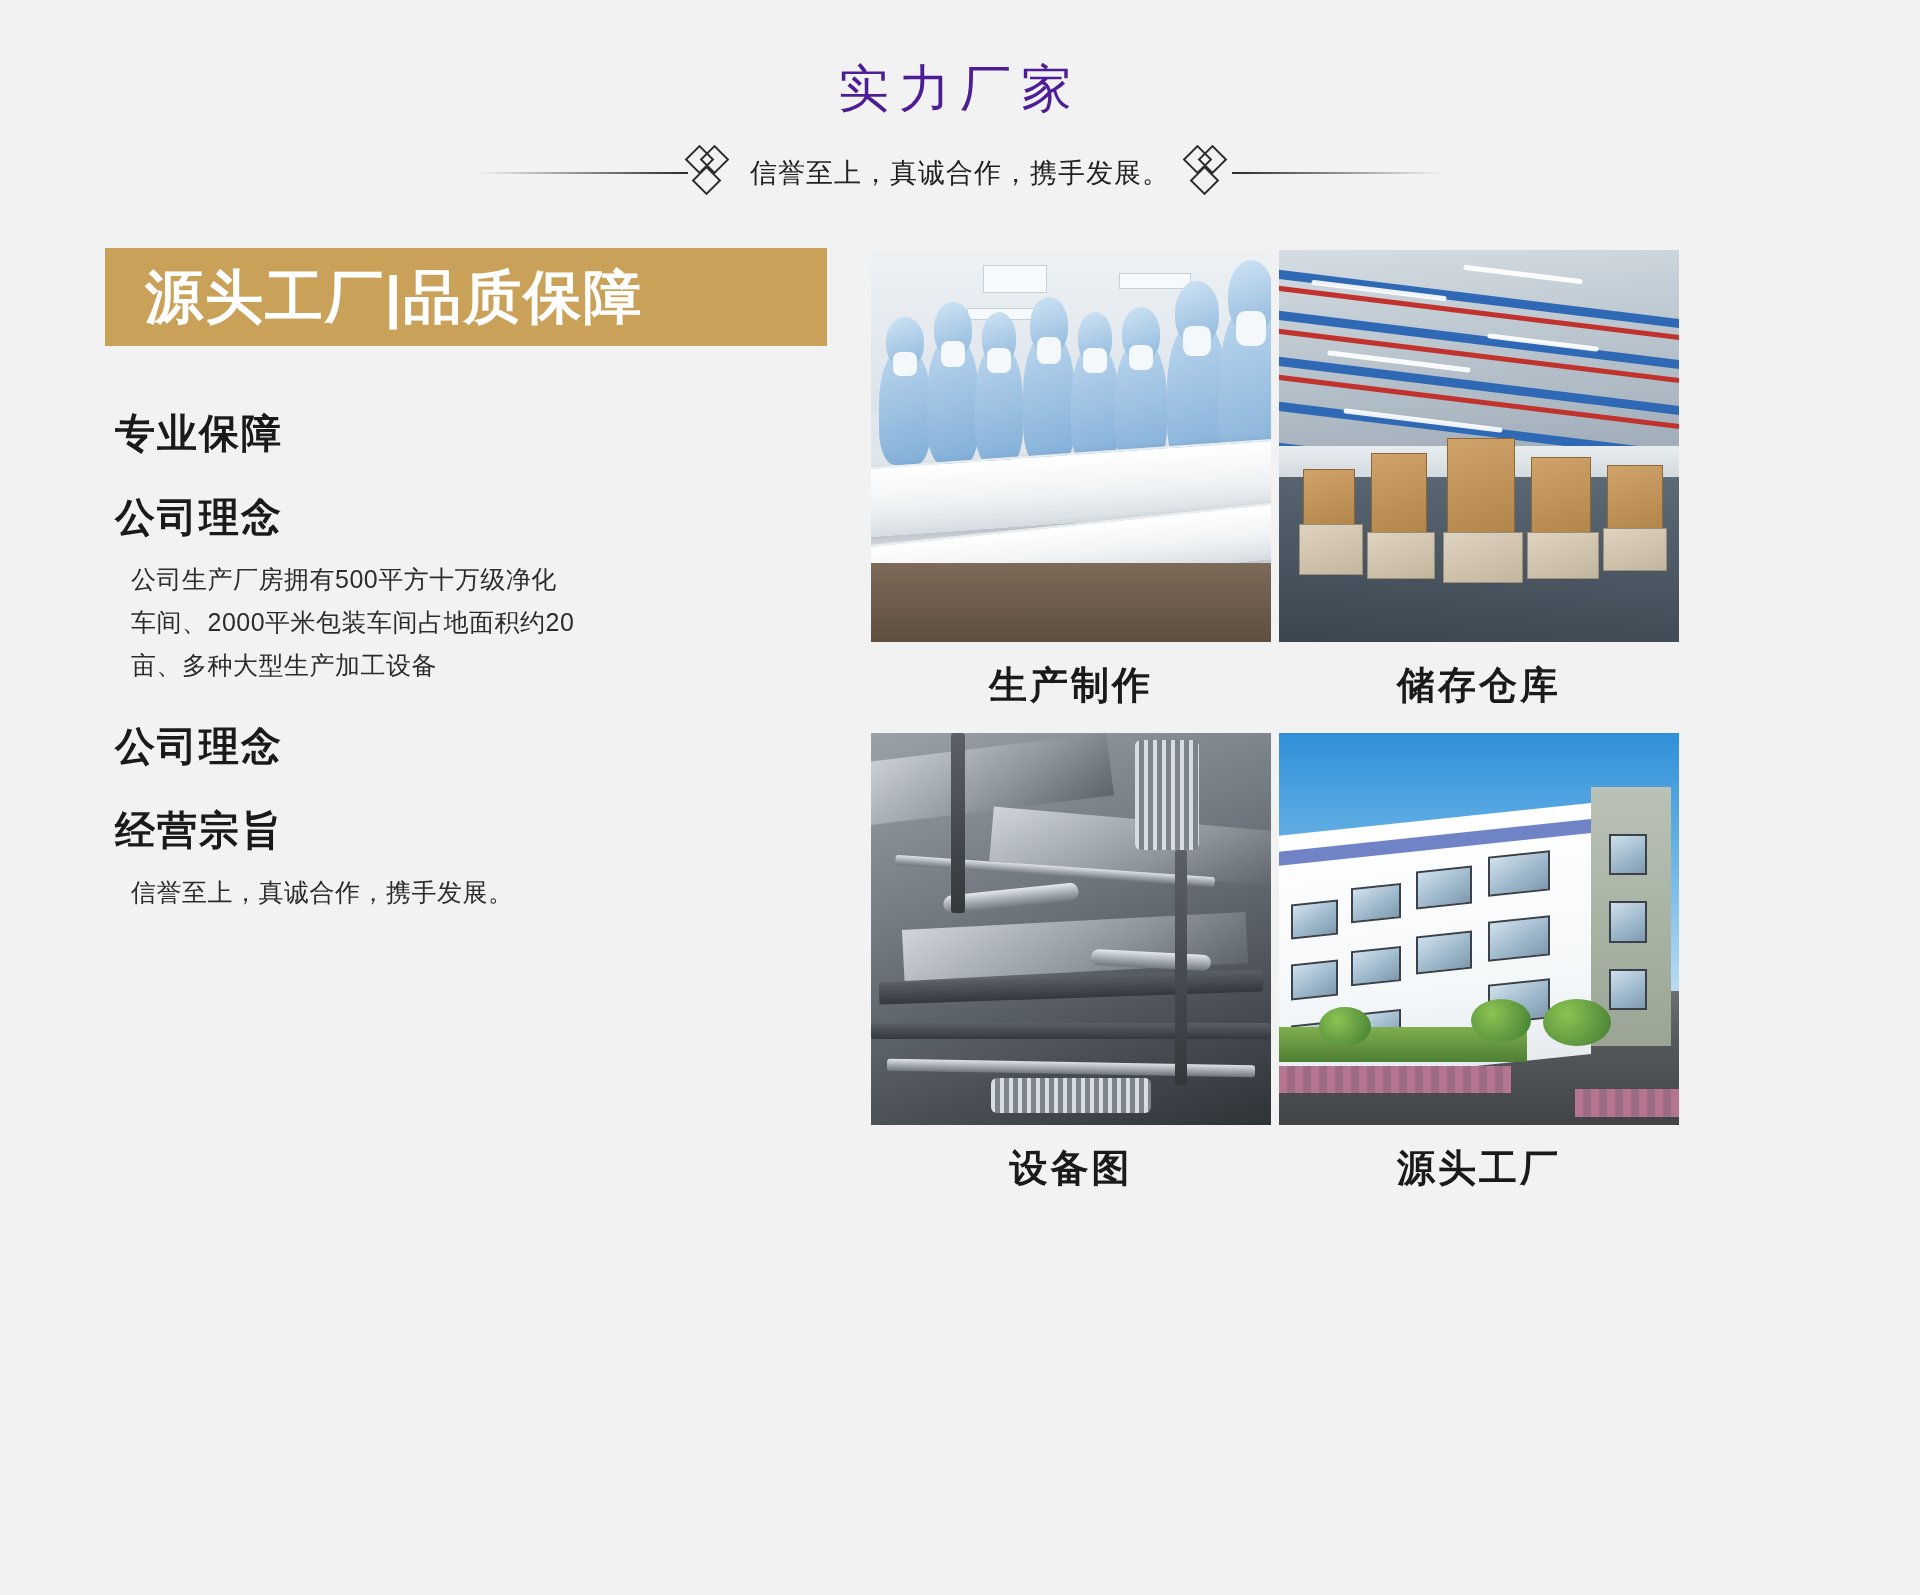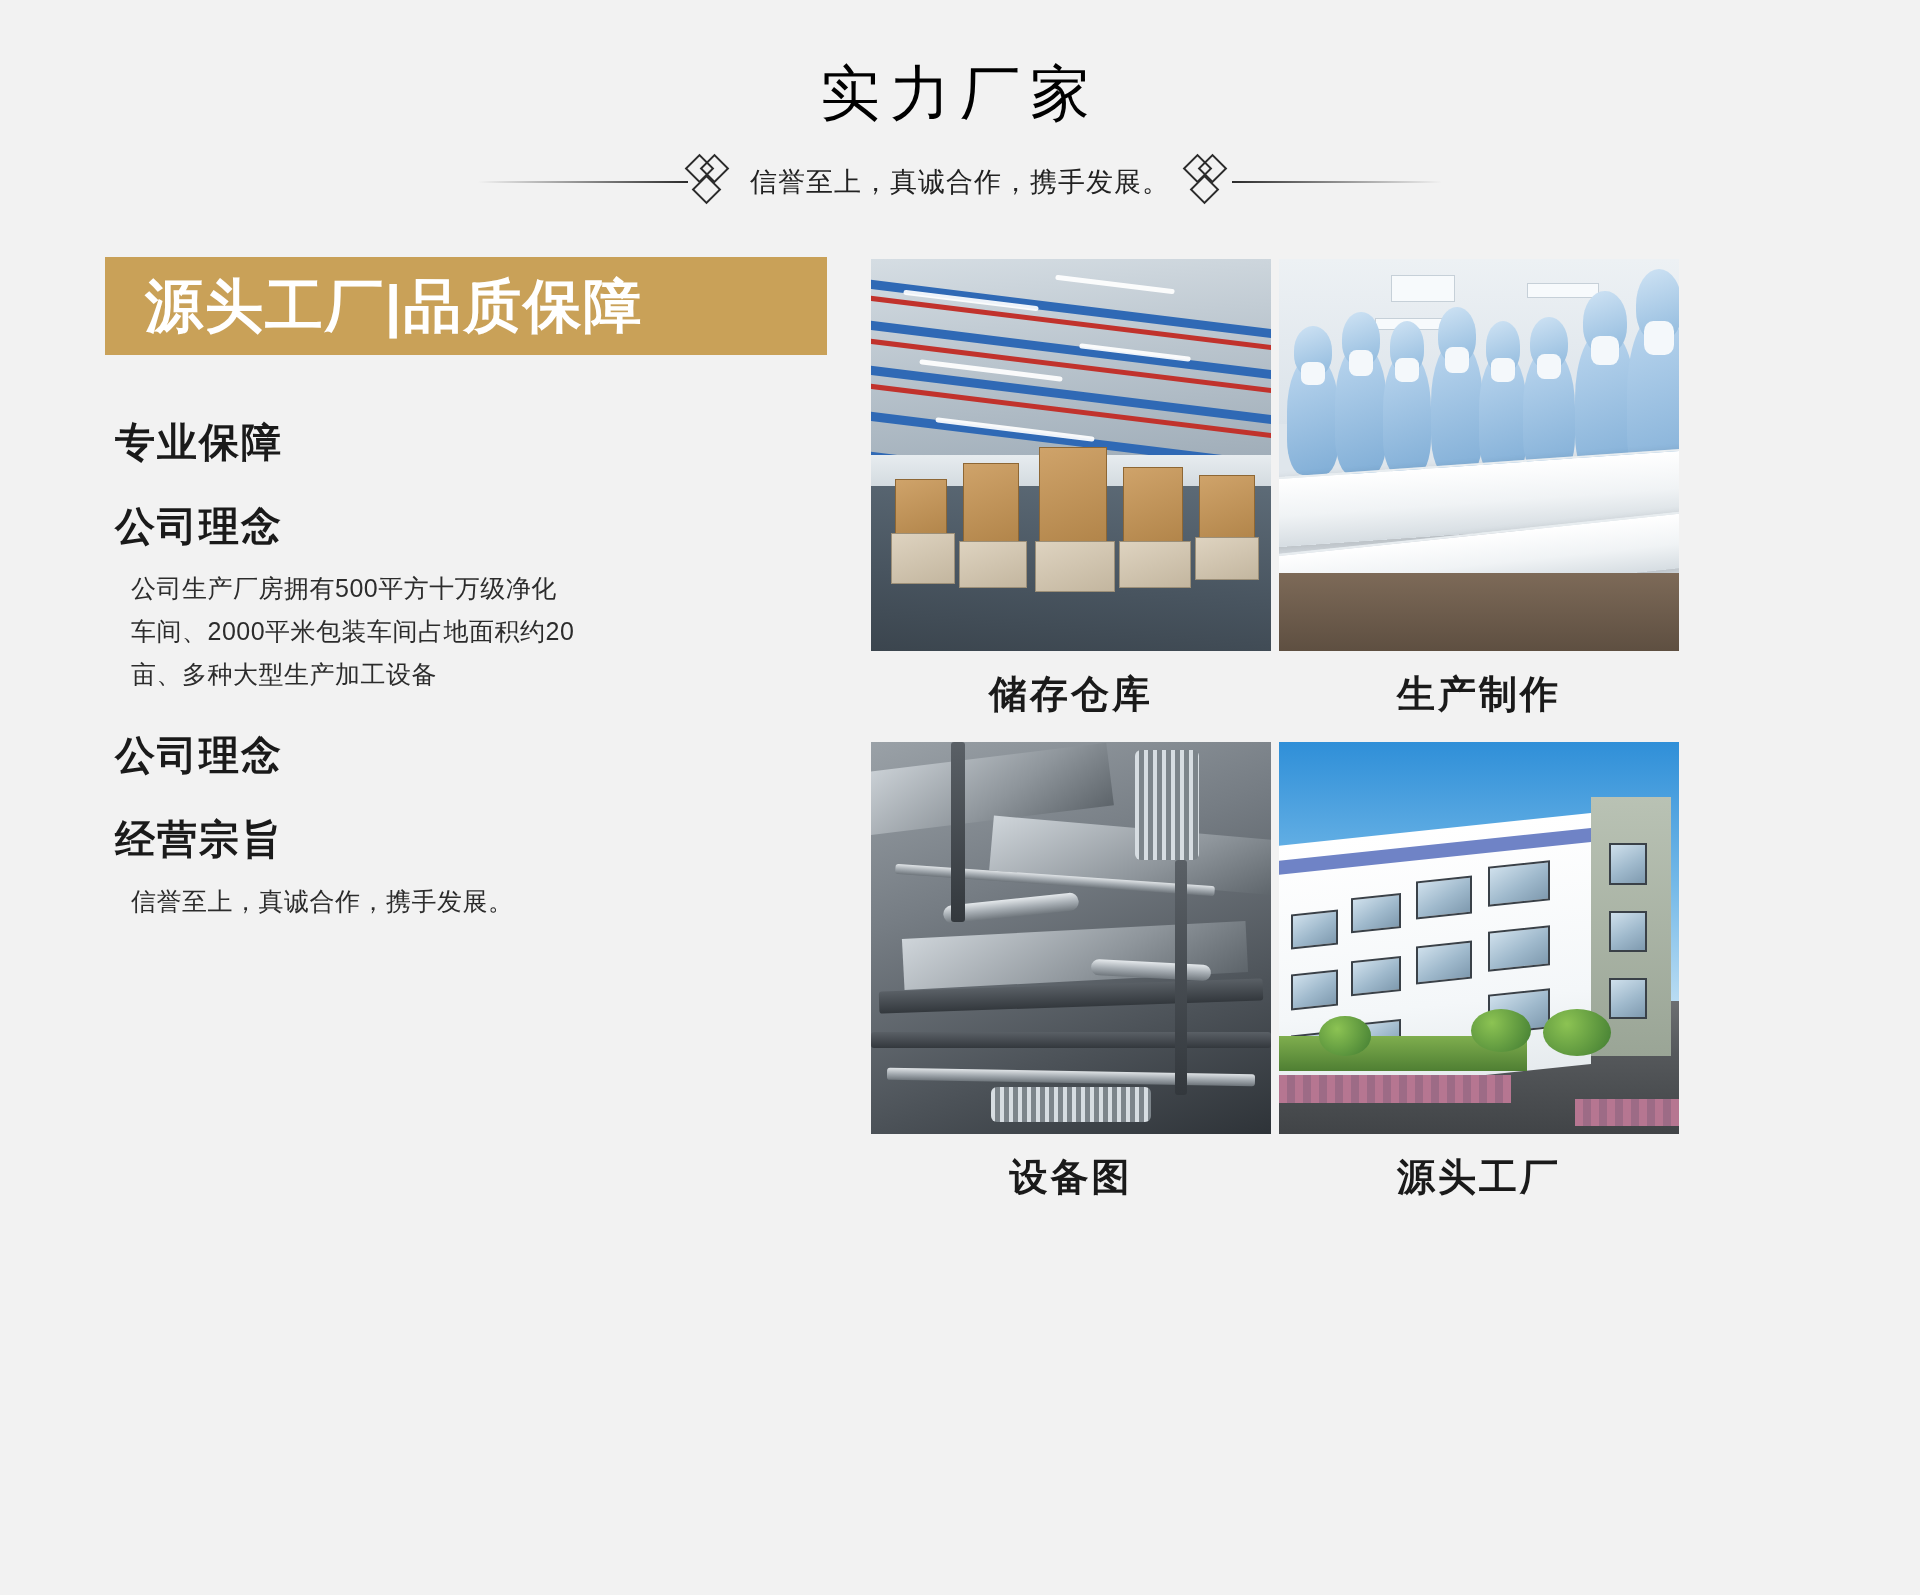--- a/index.html
+++ b/index.html
@@ -16,24 +16,24 @@
     height: 1595px;
     background: #f2f2f2;
   }
 
   
   .header {
     padding-top: 62px;
     text-align: center;
   }
   .main-title {
-    font-size: 60px;
+    font-size: 51px;
     font-weight: 400;
     letter-spacing: 10px;
-    color: #000000;
+    color: #4c1d95;
     line-height: 1.05;
   }
   .sub-row {
     margin-top: 30px;
     display: flex;
     align-items: center;
     justify-content: center;
     gap: 0;
   }
   .rule {
@@ -347,20 +347,66 @@
           <div class="sec-lines">
             <div class="sec-line">信誉至上，真诚合作，携手发展。</div>
           </div>
         </div>
 
       </div>
     </div>
 
     <div class="col-right">
       <div class="grid">
+
+        <div class="cell">
+          <div class="photo ph-production">
+            <div class="pr-ceiling"></div>
+            <div class="pr-panel" style="left:28%; top:4%; width:16%; height:7%;"></div>
+            <div class="pr-panel" style="left:62%; top:6%; width:18%; height:4%;"></div>
+            <div class="pr-panel" style="left:24%; top:15%; width:22%; height:3%;"></div>
+            <div class="worker" style="left:2%;  top:25%; width:13%; height:30%;">
+                <span class="hood"></span>
+                <span class="mask"></span>
+              </div>
+            <div class="worker" style="left:14%; top:22%; width:13%; height:33%;">
+                <span class="hood"></span>
+                <span class="mask"></span>
+              </div>
+            <div class="worker" style="left:26%; top:24%; width:12%; height:31%;">
+                <span class="hood"></span>
+                <span class="mask"></span>
+              </div>
+            <div class="worker" style="left:38%; top:21%; width:13%; height:34%;">
+                <span class="hood"></span>
+                <span class="mask"></span>
+              </div>
+            <div class="worker" style="left:50%; top:24%; width:12%; height:31%;">
+                <span class="hood"></span>
+                <span class="mask"></span>
+              </div>
+            <div class="worker" style="left:61%; top:23%; width:13%; height:32%;">
+                <span class="hood"></span>
+                <span class="mask"></span>
+              </div>
+            <div class="worker" style="left:74%; top:18%; width:15%; height:38%;">
+                <span class="hood"></span>
+                <span class="mask"></span>
+              </div>
+            <div class="worker" style="left:87%; top:14%; width:16%; height:44%;">
+                <span class="hood"></span>
+                <span class="mask"></span>
+              </div>
+            <div class="pr-belt-green" style="top:63%;  transform:rotate(-4deg);"></div>
+            <div class="pr-belt" style="top:52%; transform:rotate(-4deg);"></div>
+            <div class="pr-belt" style="top:70%; transform:rotate(-6deg); height:56px;"></div>
+            <div class="pr-floor"></div>
+          </div>
+          <div class="caption">生产制作</div>
+        </div>
 
         <div class="cell">
           <div class="photo ph-warehouse">
             <div class="wh-roof">
               <div class="wh-beam" style="top:6%;  transform:rotate(7deg);"></div>
               <div class="wh-beam r" style="top:13%; transform:rotate(7deg);"></div>
               <div class="wh-beam" style="top:24%; transform:rotate(7deg);"></div>
               <div class="wh-beam r" style="top:32%; transform:rotate(7deg);"></div>
               <div class="wh-beam" style="top:44%; transform:rotate(7deg);"></div>
               <div class="wh-beam r" style="top:52%; transform:rotate(7deg);"></div>
@@ -382,66 +428,20 @@
             <div class="box pale" style="left:41%; top:72%; width:20%; height:13%;"></div>
             <div class="box" style="left:63%; top:53%; width:15%; height:21%;"></div>
             <div class="box pale" style="left:62%; top:72%; width:18%; height:12%;"></div>
             <div class="box" style="left:82%; top:55%; width:14%; height:18%;"></div>
             <div class="box pale" style="left:81%; top:71%; width:16%; height:11%;"></div>
           </div>
           <div class="caption">储存仓库</div>
         </div>
 
         <div class="cell">
-          <div class="photo ph-production">
-            <div class="pr-ceiling"></div>
-            <div class="pr-panel" style="left:28%; top:4%; width:16%; height:7%;"></div>
-            <div class="pr-panel" style="left:62%; top:6%; width:18%; height:4%;"></div>
-            <div class="pr-panel" style="left:24%; top:15%; width:22%; height:3%;"></div>
-            <div class="worker" style="left:2%;  top:25%; width:13%; height:30%;">
-                <span class="hood"></span>
-                <span class="mask"></span>
-              </div>
-            <div class="worker" style="left:14%; top:22%; width:13%; height:33%;">
-                <span class="hood"></span>
-                <span class="mask"></span>
-              </div>
-            <div class="worker" style="left:26%; top:24%; width:12%; height:31%;">
-                <span class="hood"></span>
-                <span class="mask"></span>
-              </div>
-            <div class="worker" style="left:38%; top:21%; width:13%; height:34%;">
-                <span class="hood"></span>
-                <span class="mask"></span>
-              </div>
-            <div class="worker" style="left:50%; top:24%; width:12%; height:31%;">
-                <span class="hood"></span>
-                <span class="mask"></span>
-              </div>
-            <div class="worker" style="left:61%; top:23%; width:13%; height:32%;">
-                <span class="hood"></span>
-                <span class="mask"></span>
-              </div>
-            <div class="worker" style="left:74%; top:18%; width:15%; height:38%;">
-                <span class="hood"></span>
-                <span class="mask"></span>
-              </div>
-            <div class="worker" style="left:87%; top:14%; width:16%; height:44%;">
-                <span class="hood"></span>
-                <span class="mask"></span>
-              </div>
-            <div class="pr-belt-green" style="top:63%;  transform:rotate(-4deg);"></div>
-            <div class="pr-belt" style="top:52%; transform:rotate(-4deg);"></div>
-            <div class="pr-belt" style="top:70%; transform:rotate(-6deg); height:56px;"></div>
-            <div class="pr-floor"></div>
-          </div>
-          <div class="caption">生产制作</div>
-        </div>
-
-        <div class="cell">
           <div class="photo ph-equipment">
             <div class="eq-bg"></div>
             <div class="eq-plate" style="left:-4%; top:4%;  width:64%; height:16%; transform:rotate(-7deg);"></div>
             <div class="eq-plate" style="left:30%; top:22%; width:72%; height:14%; transform:rotate(5deg);"></div>
             <div class="eq-plate" style="left:8%;  top:48%; width:86%; height:13%; transform:rotate(-3deg);"></div>
             <div class="eq-bar" style="left:6%;  top:34%; width:80%; height:10px; transform:rotate(4deg);"></div>
             <div class="eq-bar dark" style="left:2%; top:62%; width:96%; height:22px; transform:rotate(-2deg);"></div>
             <div class="eq-bar dark" style="left:0;  top:74%; width:100%; height:16px;"></div>
             <div class="eq-bar" style="left:4%;  top:84%; width:92%; height:12px; transform:rotate(1deg);"></div>
             <div class="eq-tube" style="left:18%; top:40%; width:34%; height:18px; transform:rotate(-6deg);"></div>

